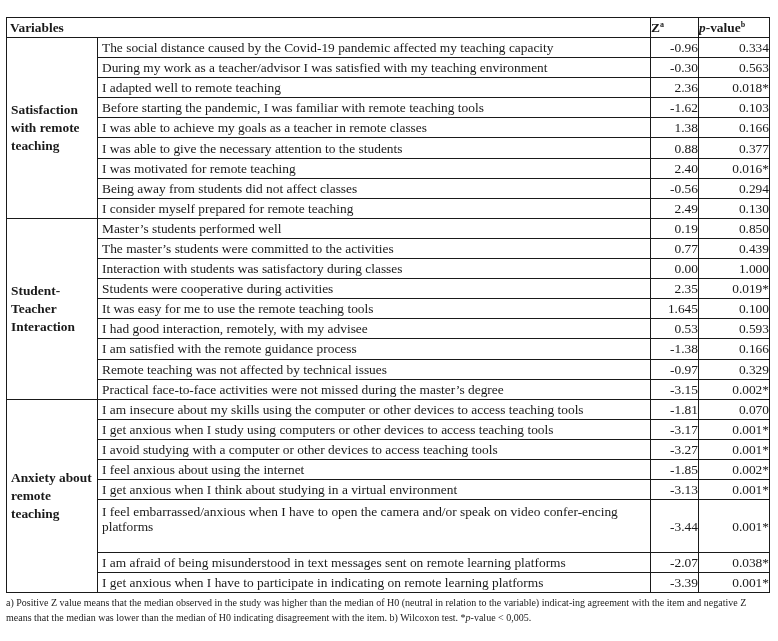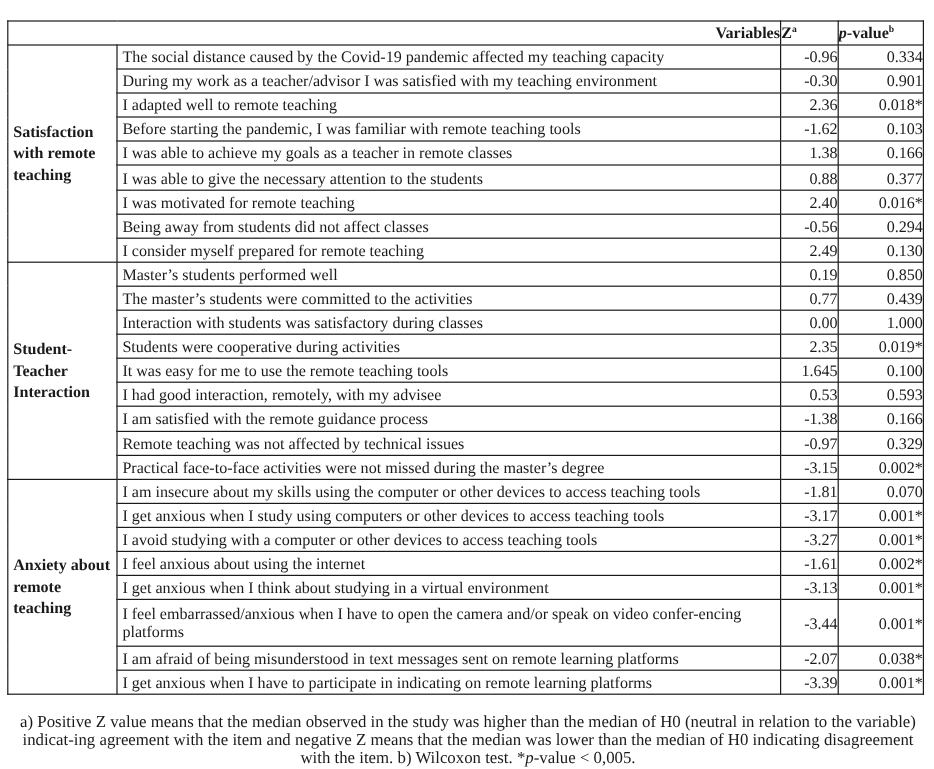--- a/index.html
+++ b/index.html
@@ -5,29 +5,29 @@
   html, body { margin: 0; padding: 0; background: #ffffff; }
   body { width: 778px; height: 641px; overflow: hidden; font-family: "Liberation Serif", serif; color: #1a1a1a; }
   .wrap { position: absolute; left: 6px; top: 17px; width: 763px; }
   table { border-collapse: collapse; width: 763px; table-layout: fixed; font-size: 13.4px; line-height: 15px; }
   td, th { border: 1.3px solid #1a1a1a; padding: 0; }
   col.c1 { width: 91px; }
   col.c2 { width: 553px; }
   col.c3 { width: 48px; }
   col.c4 { width: 71px; }
   th { font-weight: bold; height: 19px; }
-  th.var { text-align: right; padding-left: 3px; }
+  th.var { text-align: left; padding-left: 3px; }
   th.z, th.p { text-align: left; }
   td.item { padding-left: 4px; height: 19.1px; white-space: nowrap; }
-  td.item.wrapcell { white-space: normal; line-height: 15px; height: 34px; padding-top: 2px; padding-bottom: 2px; }
+  td.item.wrapcell { white-space: normal; line-height: 15px; height: 34px; padding-top: 2px; padding-bottom: 16px; }
   td.num { text-align: right; }
   td.group { font-weight: bold; vertical-align: middle; padding-left: 4px; line-height: 18px; }
   .sup { font-size: 8px; vertical-align: super; line-height: 0; }
   .it { font-style: italic; }
-  .note { position: absolute; left: 6px; top: 595px; width: 768px; font-size: 14px; line-height: 15.2px; text-align: center; }
+  .note { position: absolute; left: 6px; top: 595px; width: 768px; font-size: 10px; line-height: 15.2px; text-align: left; }
 </style>
 </head>
 <body>
 
 <div class="wrap">
   <table>
     <colgroup>
         <col class="c1">
         <col class="c2">
         <col class="c3">
@@ -43,21 +43,21 @@
     <tbody id="tbody">
         <tr>
           <td class="group" rowspan="9">Satisfaction with remote teaching</td>
           <td class="item">The social distance caused by the Covid-19 pandemic affected my teaching capacity</td>
           <td class="num">-0.96</td>
           <td class="num">0.334</td>
         </tr>
         <tr>
           <td class="item">During my work as a teacher/advisor I was satisfied with my teaching environment</td>
           <td class="num">-0.30</td>
-          <td class="num">0.901</td>
+          <td class="num">0.563</td>
         </tr>
         <tr>
           <td class="item">I adapted well to remote teaching</td>
           <td class="num">2.36</td>
           <td class="num">0.018*</td>
         </tr>
         <tr>
           <td class="item">Before starting the pandemic, I was familiar with remote teaching tools</td>
           <td class="num">-1.62</td>
           <td class="num">0.103</td>
@@ -144,21 +144,21 @@
           <td class="num">-3.17</td>
           <td class="num">0.001*</td>
         </tr>
         <tr>
           <td class="item">I avoid studying with a computer or other devices to access teaching tools</td>
           <td class="num">-3.27</td>
           <td class="num">0.001*</td>
         </tr>
         <tr>
           <td class="item">I feel anxious about using the internet</td>
-          <td class="num">-1.61</td>
+          <td class="num">-1.85</td>
           <td class="num">0.002*</td>
         </tr>
         <tr>
           <td class="item">I get anxious when I think about studying in a virtual environment</td>
           <td class="num">-3.13</td>
           <td class="num">0.001*</td>
         </tr>
         <tr>
           <td class="item wrapcell">I feel embarrassed/anxious when I have to open the camera and/or speak on video confer-encing platforms</td>
           <td class="num">-3.44</td>

